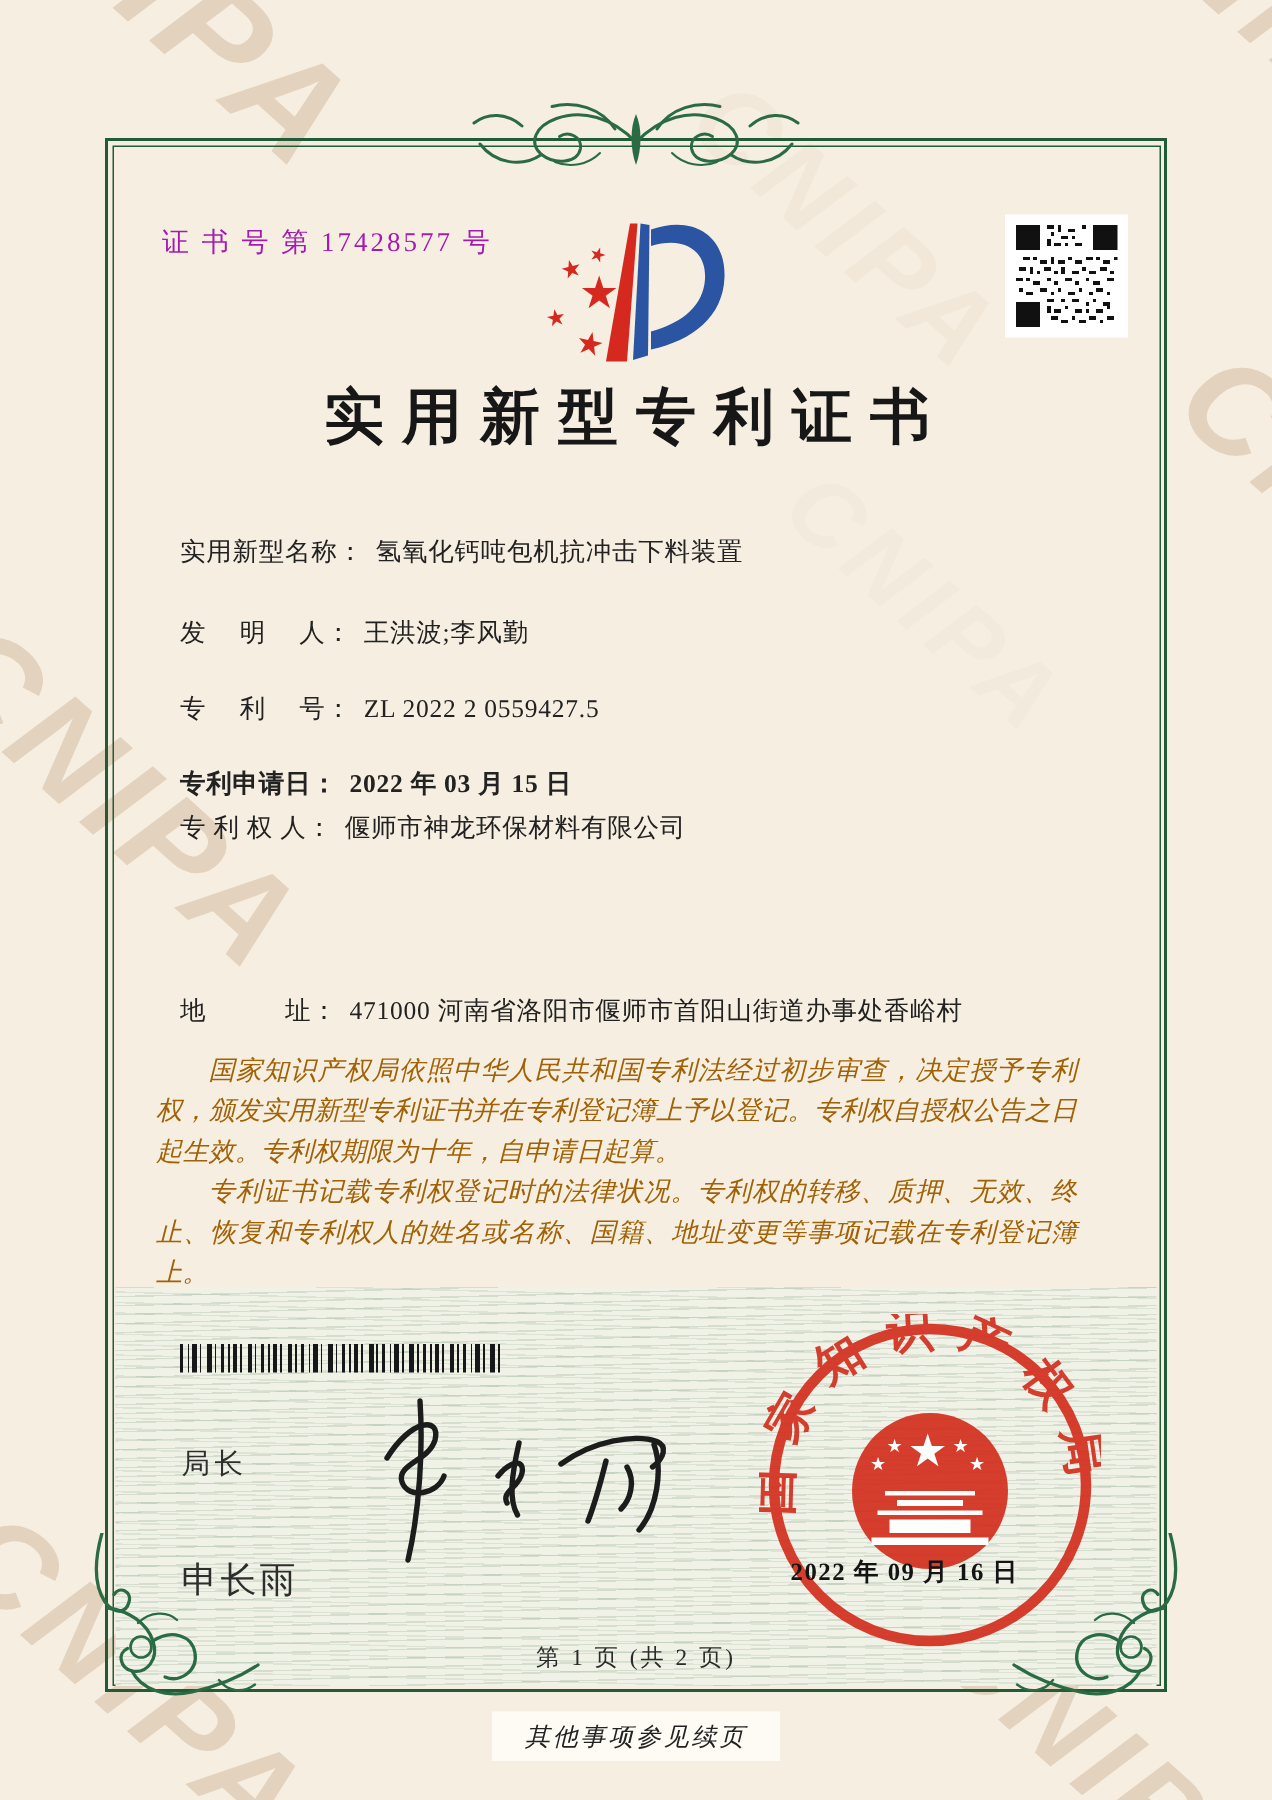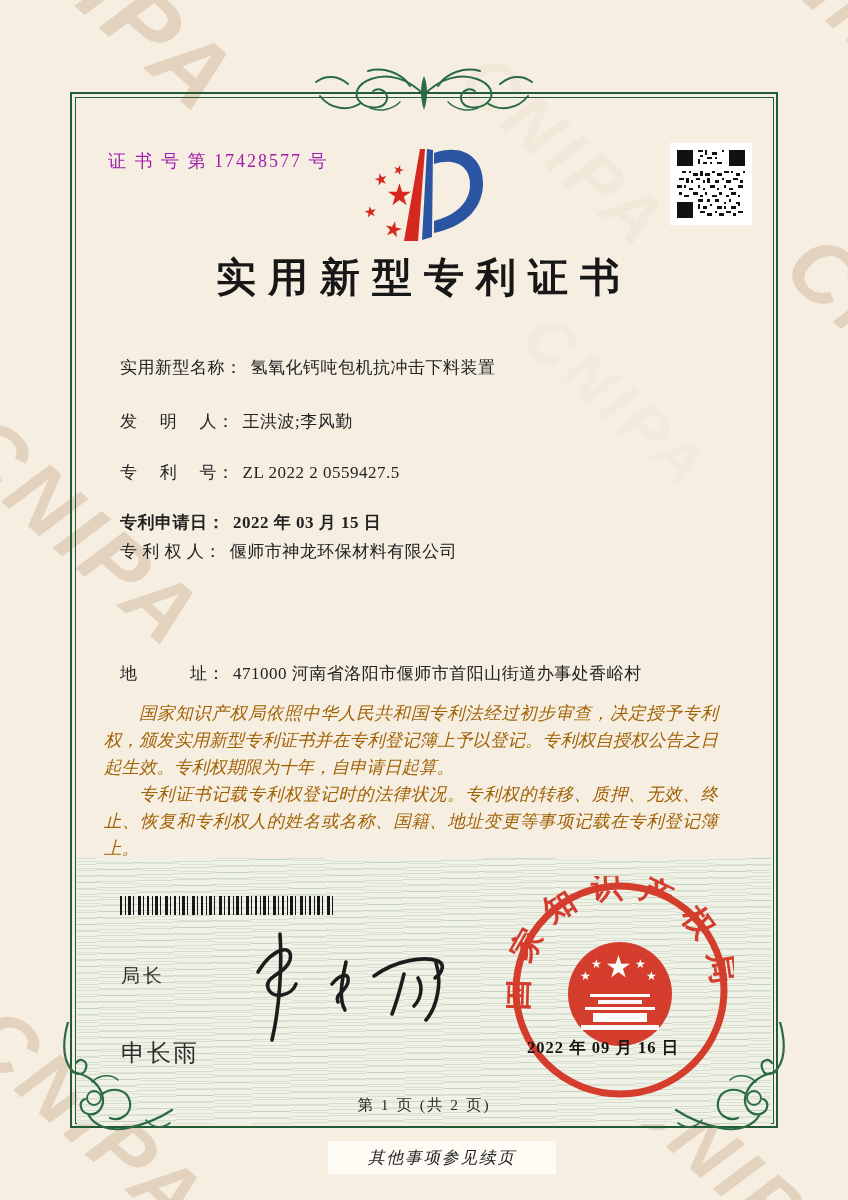--- a/index.html
+++ b/index.html
@@ -59,21 +59,21 @@
                font-family:"Liberation Sans","DejaVu Sans",sans-serif; color:#2e2e2e;margin-top:36px; }
   .sig-hand  { position:absolute; left:228px; top:928px; width:232px; height:118px; }
 
   .seal { position:absolute; left:506px; top:876px; width:228px; height:228px; opacity:.93; z-index:5; }
   .seal-date { position:absolute; left:527px; top:1037px; width:160px; font-size:16.5px;
                font-weight:bold; color:#141414; letter-spacing:1px; z-index:6; white-space:nowrap; }
 
   .page-num { position:absolute; left:0; top:1095px; width:100%; text-align:center;
               font-size:15.5px; letter-spacing:2px; color:#2a2a2a; z-index:3; }
 
-  .note-box { position:absolute; left:328px; top:1141px; width:228px; height:33px; background:#fdfbf4;
+  .note-box { position:absolute; left:328px; top:1141px; width:192px; height:33px; background:#fdfbf4;
               display:flex; align-items:center; justify-content:center; z-index:3;
               font-size:16.5px; font-style:italic; letter-spacing:2px; color:#222; }
 </style>
 </head>
 <body>
 
 <div class="page">
 
   <div class="wm" style="left:-58px; top:-68px; font-size:96px;">CNIPA</div>
   <div class="wm" style="left:712px; top:-40px; font-size:80px;">CNIPA</div>

